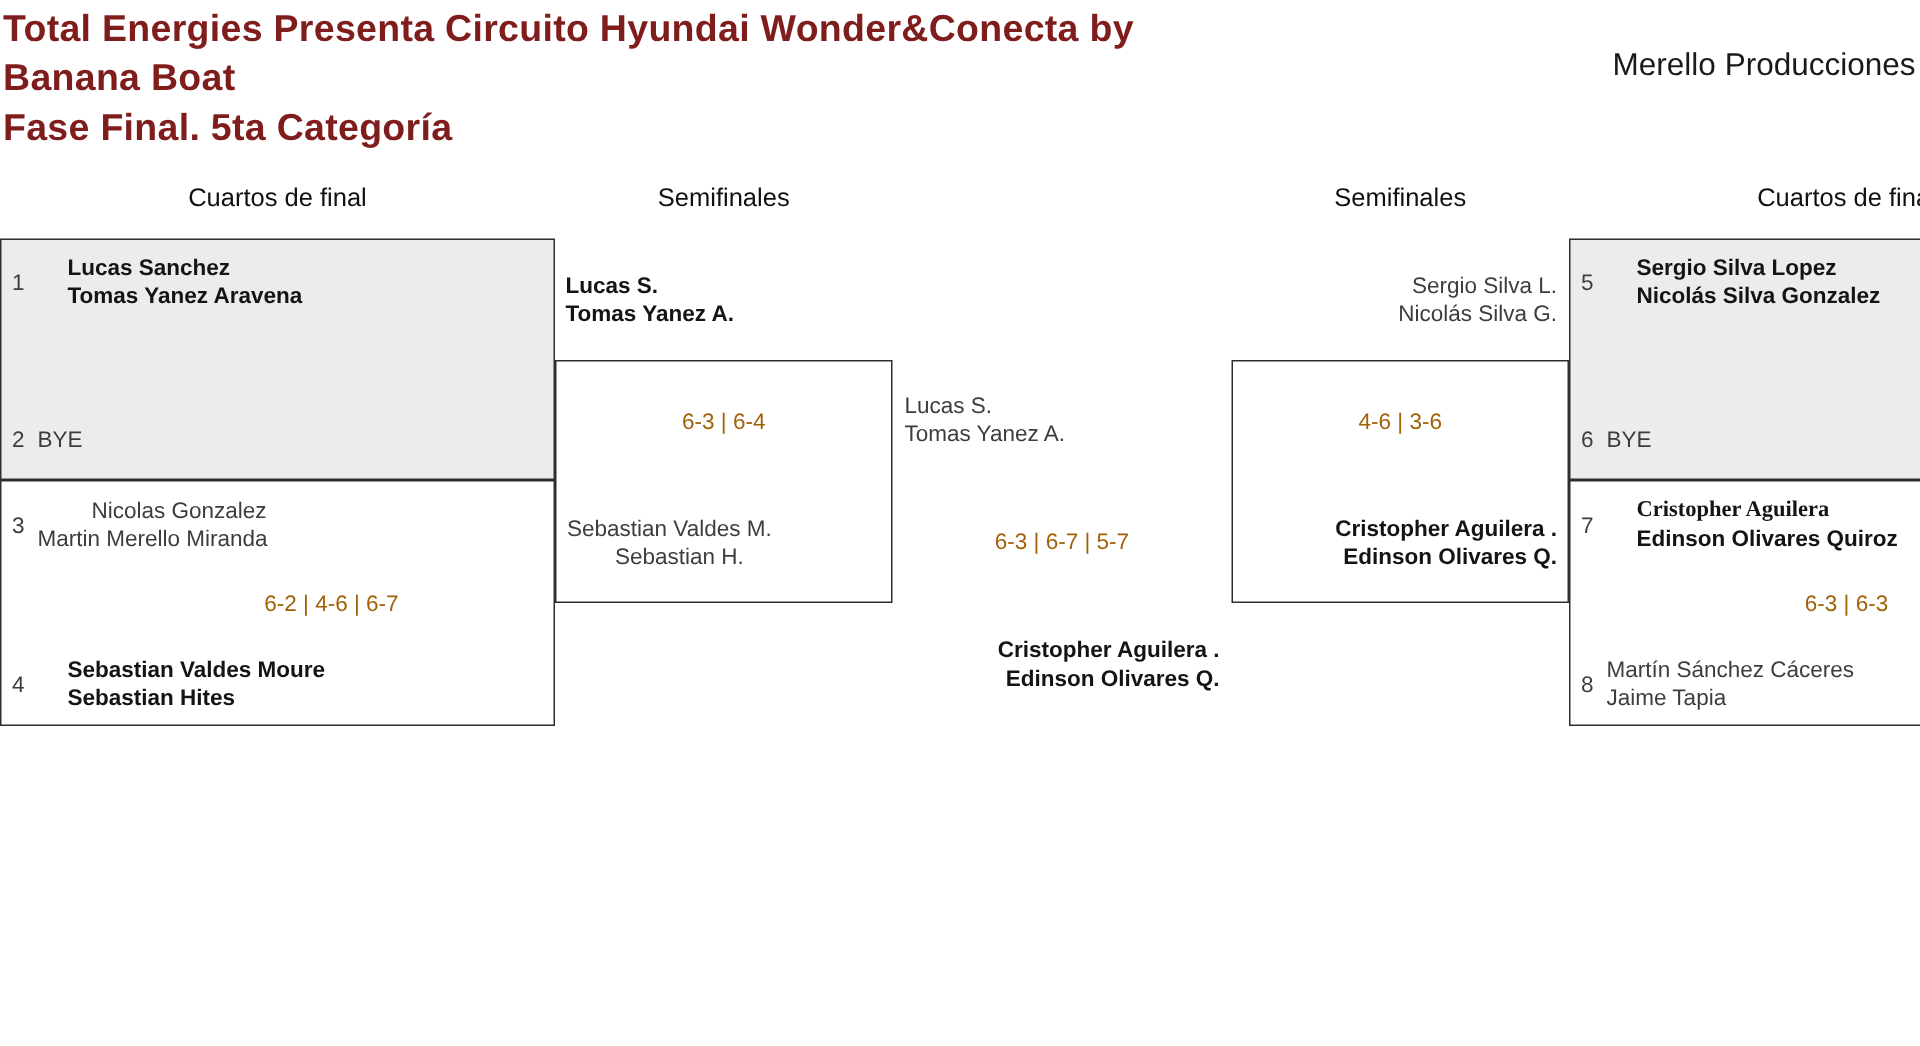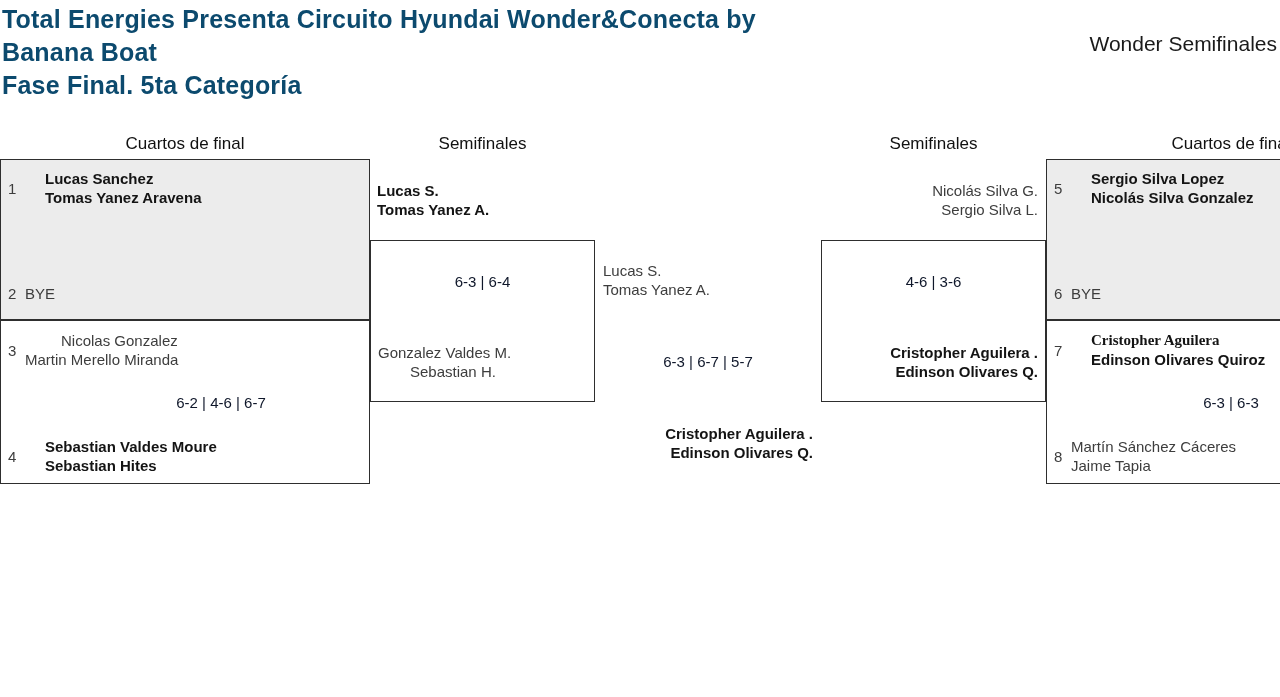--- a/index.html
+++ b/index.html
@@ -7,65 +7,65 @@
     width: 1280px; height: 697px;
     overflow: hidden;
     background: #ffffff;
     font-family: "Liberation Sans", "DejaVu Sans", sans-serif;
   }
   .page { position: relative; width: 1280px; height: 697px; }
 
   .title {
     position: absolute; left: 2px; top: 3px;
     font-size: 25px; line-height: 33px; font-weight: 700;
-    color: #0c4a6e; letter-spacing: 0.2px;
+    color: #7f1d1d; letter-spacing: 0.2px;
   }
   .brand {
     position: absolute; top: 32px; right: 3px;
     font-size: 21px; line-height: 23px; font-weight: 500;
     color: #1a1a1a;
   }
   .round-header {
-    position: absolute; top: 134px;
+    position: absolute; top: 122px;
     font-size: 17px; line-height: 20px; font-weight: 500;
     color: #111111; text-align: center;
   }
 
   .box {
     position: absolute; box-sizing: border-box;
     border: 1px solid #2e2e2e; background: #ffffff;
   }
   .box.gray { background: #ececec; }
 
   .row { position: absolute; display: flex; align-items: center; }
   .seed {
     width: 17px; flex: none;
     font-size: 15px; color: #3d3d3d; line-height: 19px;
   }
   .team { font-size: 15px; line-height: 19px; color: #3d3d3d; white-space: nowrap; }
   .team.bold { font-weight: 700; color: #141414; margin-left: 20px; }
   .score {
     position: absolute; font-size: 15px; line-height: 17px;
-    color: #0f172a; text-align: center; white-space: nowrap;
+    color: #a16207; text-align: center; white-space: nowrap;
   }
   .abs-team { position: absolute; font-size: 15px; line-height: 19px; color: #3d3d3d; white-space: nowrap; }
   .abs-team.bold { font-weight: 700; color: #141414; }
   .align-right { text-align: right; }
 </style>
 </head>
 <body>
 
 <div class="page">
 
   <div class="title">
     <div>Total Energies Presenta Circuito Hyundai Wonder&amp;Conecta by</div>
     <div>Banana Boat</div>
     <div>Fase Final. 5ta Categoría</div>
   </div>
-  <div class="brand">Wonder Semifinales</div>
+  <div class="brand">Merello Producciones</div>
 
   <div class="round-header" style="left:0; width:370px;">Cuartos de final</div>
   <div class="round-header" style="left:370px; width:225px;">Semifinales</div>
   <div class="round-header" style="left:821px; width:225px;">Semifinales</div>
   <div class="round-header" style="left:1046px; width:370px;">Cuartos de final</div>
 
   <div class="box gray" style="left:0; top:159px; width:370px; height:161px;">
     <div class="row" style="top:9px; left:7px;">
       <span class="seed">1</span>
       <span class="team bold">
@@ -98,38 +98,38 @@
   </div>
 
   <div class="abs-team bold" style="left:377px; top:181px;">
     <span style="display:block;">Lucas S.</span>
     <span style="display:block;">Tomas Yanez A.</span>
   </div>
 
   <div class="box" style="left:370px; top:240px; width:225px; height:162px;">
     <div class="score" style="top:32px; left:0; width:100%;">6-3 | 6-4</div>
     <div class="abs-team" style="left:7px; bottom:20px;">
-      <span style="display:block;">Gonzalez Valdes M.</span>
+      <span style="display:block;">Sebastian Valdes M.</span>
       <span style="display:block;margin-left:32px;">Sebastian H.</span>
     </div>
   </div>
 
   <div class="abs-team" style="left:603px; top:261px;">
     <span style="display:block;">Lucas S.</span>
     <span style="display:block;">Tomas Yanez A.</span>
   </div>
   <div class="score" style="left:595px; top:353px; width:226px;">6-3 | 6-7 | 5-7</div>
   <div class="abs-team bold align-right" style="left:595px; top:424px; width:218px;">
     <span style="display:block;">Cristopher Aguilera .</span>
     <span style="display:block;">Edinson Olivares Q.</span>
   </div>
 
   <div class="abs-team align-right" style="left:821px; top:181px; width:217px;">
+    <span style="display:block;">Sergio Silva L.</span>
     <span style="display:block;">Nicolás Silva G.</span>
-    <span style="display:block;">Sergio Silva L.</span>
   </div>
 
   <div class="box" style="left:821px; top:240px; width:225px; height:162px;">
     <div class="score" style="top:32px; left:0; width:100%;">4-6 | 3-6</div>
     <div class="abs-team bold align-right" style="right:7px; bottom:20px;">
       <span style="display:block;">Cristopher Aguilera .</span>
       <span style="display:block;">Edinson Olivares Q.</span>
     </div>
   </div>
 

